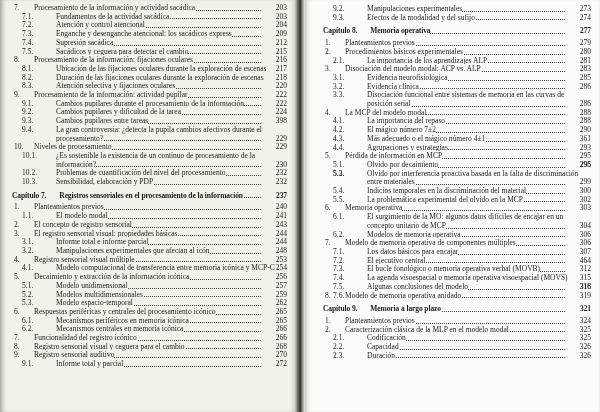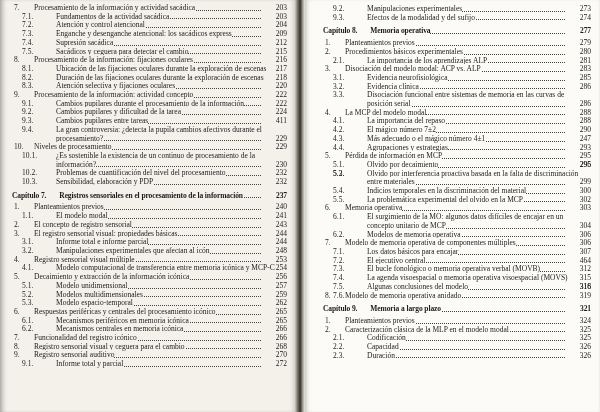--- a/index.html
+++ b/index.html
@@ -59,24 +59,24 @@
         <div class="entry lvl1"><span class="dotline"></span><span class="num">7.</span><span class="title">Procesamiento de la información y actividad sacádica</span><span class="pg">203</span></div>
         <div class="entry lvl2"><span class="dotline"></span><span class="num">7.1.</span><span class="title">Fundamentos de la actividad sacádica</span><span class="pg">203</span></div>
         <div class="entry lvl2"><span class="dotline"></span><span class="num">7.2.</span><span class="title">Atención y control atencional</span><span class="pg">204</span></div>
         <div class="entry lvl2"><span class="dotline"></span><span class="num">7.3.</span><span class="title">Enganche y desenganche atencional: los sacádicos express</span><span class="pg">209</span></div>
         <div class="entry lvl2"><span class="dotline"></span><span class="num">7.4.</span><span class="title">Supresión sacádica</span><span class="pg">212</span></div>
         <div class="entry lvl2"><span class="dotline"></span><span class="num">7.5.</span><span class="title">Sacádicos y ceguera para detectar el cambio</span><span class="pg">215</span></div>
         <div class="entry lvl1"><span class="dotline"></span><span class="num">8.</span><span class="title">Procesamiento de la información: fijaciones oculares</span><span class="pg">216</span></div>
         <div class="entry lvl2"><span class="dotline"></span><span class="num">8.1.</span><span class="title">Ubicación de las fijaciones oculares durante la exploración de escenas</span><span class="pg">217</span></div>
         <div class="entry lvl2"><span class="dotline"></span><span class="num">8.2.</span><span class="title">Duración de las fijaciones oculares durante la exploración de escenas</span><span class="pg">218</span></div>
         <div class="entry lvl2"><span class="dotline"></span><span class="num">8.3.</span><span class="title">Atención selectiva y fijaciones oculares</span><span class="pg">220</span></div>
-        <div class="entry lvl1"><span class="dotline"></span><span class="num">9.</span><span class="title">Procesamiento de la información: actividad concepto</span><span class="pg">222</span></div>
+        <div class="entry lvl1"><span class="dotline"></span><span class="num">9.</span><span class="title">Procesamiento de la información: actividad pupilar</span><span class="pg">222</span></div>
         <div class="entry lvl2"><span class="dotline"></span><span class="num">9.1.</span><span class="title">Cambios pupilares durante el procesamiento de la información</span><span class="pg">222</span></div>
         <div class="entry lvl2"><span class="dotline"></span><span class="num">9.2.</span><span class="title">Cambios pupilares y dificultad de la tarea</span><span class="pg">224</span></div>
-        <div class="entry lvl2"><span class="dotline"></span><span class="num">9.3.</span><span class="title">Cambios pupilares entre tareas</span><span class="pg">411</span></div>
+        <div class="entry lvl2"><span class="dotline"></span><span class="num">9.3.</span><span class="title">Cambios pupilares entre tareas</span><span class="pg">398</span></div>
         <div class="entry lvl2"><span class="dotline"></span><span class="num">9.4.</span><span class="title">La gran controversia: ¿detecta la pupila cambios afectivos durante el procesamiento?</span><span class="pg">229</span></div>
         <div class="entry lvl1"><span class="dotline"></span><span class="num">10.</span><span class="title">Niveles de procesamiento</span><span class="pg">229</span></div>
         <div class="entry lvl2"><span class="dotline"></span><span class="num">10.1.</span><span class="title">¿Es sostenible la existencia de un continuo de procesamiento de la información?</span><span class="pg">230</span></div>
         <div class="entry lvl2"><span class="dotline"></span><span class="num">10.2.</span><span class="title">Problemas de cuantificación del nivel del procesamiento</span><span class="pg">232</span></div>
         <div class="entry lvl2"><span class="dotline"></span><span class="num">10.3.</span><span class="title">Sensibilidad, elaboración y PDP</span><span class="pg">232</span></div>
         <div class="entry chapter"><span class="dotline"></span><span class="num">Capítulo 7.</span><span class="title">Registros sensoriales en el procesamiento de la información</span><span class="pg">237</span></div>
         <div class="entry lvl1"><span class="dotline"></span><span class="num">1.</span><span class="title">Planteamientos previos</span><span class="pg">240</span></div>
         <div class="entry lvl2"><span class="dotline"></span><span class="num">1.1.</span><span class="title">El modelo modal</span><span class="pg">241</span></div>
         <div class="entry lvl1"><span class="dotline"></span><span class="num">2.</span><span class="title">El concepto de registro sensorial</span><span class="pg">243</span></div>
         <div class="entry lvl1"><span class="dotline"></span><span class="num">3.</span><span class="title">El registro sensorial visual: propiedades básicas</span><span class="pg">244</span></div>
@@ -106,21 +106,21 @@
         <div class="entry lvl1"><span class="dotline"></span><span class="num">1.</span><span class="title">Planteamientos previos</span><span class="pg">279</span></div>
         <div class="entry lvl1"><span class="dotline"></span><span class="num">2.</span><span class="title">Procedimientos básicos experimentales</span><span class="pg">280</span></div>
         <div class="entry lvl2"><span class="dotline"></span><span class="num">2.1.</span><span class="title">La importancia de los aprendizajes ALP</span><span class="pg">281</span></div>
         <div class="entry lvl1"><span class="dotline"></span><span class="num">3.</span><span class="title">Disociación del modelo modal: ACP vs. ALP</span><span class="pg">283</span></div>
         <div class="entry lvl2"><span class="dotline"></span><span class="num">3.1.</span><span class="title">Evidencia neurofisiológica</span><span class="pg">285</span></div>
         <div class="entry lvl2"><span class="dotline"></span><span class="num">3.2.</span><span class="title">Evidencia clínica</span><span class="pg">286</span></div>
         <div class="entry lvl2"><span class="dotline"></span><span class="num">3.3.</span><span class="title">Disociación funcional entre sistemas de memoria en las curvas de posición serial</span><span class="pg">286</span></div>
         <div class="entry lvl1"><span class="dotline"></span><span class="num">4.</span><span class="title">La MCP del modelo modal</span><span class="pg">288</span></div>
         <div class="entry lvl2"><span class="dotline"></span><span class="num">4.1.</span><span class="title">La importancia del repaso</span><span class="pg">288</span></div>
         <div class="entry lvl2"><span class="dotline"></span><span class="num">4.2.</span><span class="title">El mágico número 7±2</span><span class="pg">290</span></div>
-        <div class="entry lvl2"><span class="dotline"></span><span class="num">4.3.</span><span class="title">Más adecuado o el mágico número 4±1</span><span class="pg">247</span></div>
+        <div class="entry lvl2"><span class="dotline"></span><span class="num">4.3.</span><span class="title">Más adecuado o el mágico número 4±1</span><span class="pg">361</span></div>
         <div class="entry lvl2"><span class="dotline"></span><span class="num">4.4.</span><span class="title">Agrupaciones y estrategias</span><span class="pg">293</span></div>
         <div class="entry lvl1"><span class="dotline"></span><span class="num">5.</span><span class="title">Pérdida de información en MCP</span><span class="pg">295</span></div>
         <div class="entry lvl2"><span class="dotline"></span><span class="num">5.1.</span><span class="title">Olvido por decaimiento</span><span class="pg">295</span></div>
         <div class="entry lvl2"><span class="dotline"></span><span class="num">5.2.</span><span class="pg">296</span></div>
         <div class="entry lvl2"><span class="dotline"></span><span class="num">5.3.</span><span class="title">Olvido por interferencia proactiva basada en la falta de discriminación entre materiales</span><span class="pg">299</span></div>
         <div class="entry lvl2"><span class="dotline"></span><span class="num">5.4.</span><span class="title">Indicios temporales en la discriminación del material</span><span class="pg">300</span></div>
         <div class="entry lvl2"><span class="dotline"></span><span class="num">5.5.</span><span class="title">La problemática experimental del olvido en la MCP</span><span class="pg">302</span></div>
         <div class="entry lvl1"><span class="dotline"></span><span class="num">6.</span><span class="title">Memoria operativa</span><span class="pg">303</span></div>
         <div class="entry lvl2"><span class="dotline"></span><span class="num">6.1.</span><span class="title">El surgimiento de la MO: algunos datos difíciles de encajar en un concepto unitario de MCP</span><span class="pg">304</span></div>
         <div class="entry lvl2"><span class="dotline"></span><span class="num">6.2.</span><span class="title">Modelos de memoria operativa</span><span class="pg">306</span></div>

